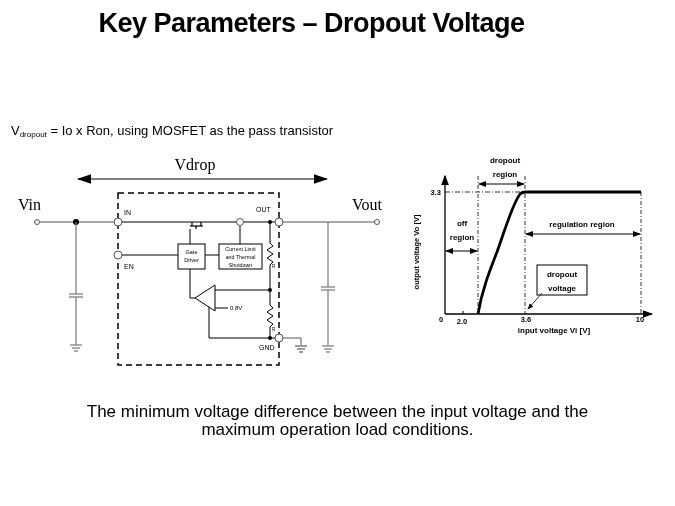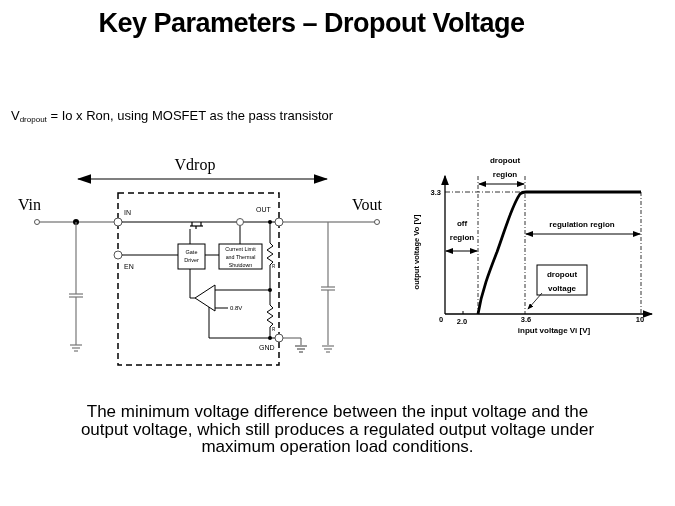--- a/index.html
+++ b/index.html
@@ -1,18 +1,18 @@
 <!DOCTYPE html>
 <html><head>
   <meta charset="utf-8">
   <style>
     html, body { margin: 0; padding: 0; background: #ffffff; }
     body { width: 675px; height: 506px; position: relative; overflow: hidden; font-family: "Liberation Sans", sans-serif; color: #000; }
     .title { position: absolute; left: 0; top: 8px; width: 623px; text-align: center; font-size: 27px; font-weight: bold; letter-spacing: -0.5px; }
-    .formula { position: absolute; left: 11px; top: 108px; font-size: 13px; }
+    .formula { position: absolute; left: 11px; top: 123px; font-size: 13px; }
     .formula sub { font-size: 8px; vertical-align: -2px; }
     .caption { position: absolute; left: 60px; top: 403px; width: 555px; text-align: center; font-size: 17px; line-height: 17.5px; }
     svg { position: absolute; left: 0; top: 0; }
     .serif { font-family: "Liberation Serif", serif; }
     .sans { font-family: "Liberation Sans", sans-serif; }
   </style>
 </head>
 <body>
 
 <div class="title">Key Parameters – Dropout Voltage</div>
@@ -162,15 +162,14 @@
   <line x1="526" y1="234" x2="640" y2="234" stroke="#000" stroke-width="1" marker-start="url(#sarrL)" marker-end="url(#sarrR)"></line>
 
   <rect x="537" y="265" width="50" height="30" fill="#fff" stroke="#000" stroke-width="1"></rect>
   <text x="562" y="277" font-size="8" font-weight="bold" class="sans" text-anchor="middle">dropout</text>
   <text x="562" y="291" font-size="8" font-weight="bold" class="sans" text-anchor="middle">voltage</text>
   <line x1="542" y1="293" x2="528" y2="309" stroke="#000" stroke-width="0.8" marker-end="url(#sarrR)"></line>
 </svg>
 
 <div class="caption">
   <div>The minimum voltage difference between the input voltage and the</div>
-  <div>output voltage, which still produces a regulated output voltage under</div>
   <div>maximum  operation load conditions.</div>
 </div>
 
 </body></html>

